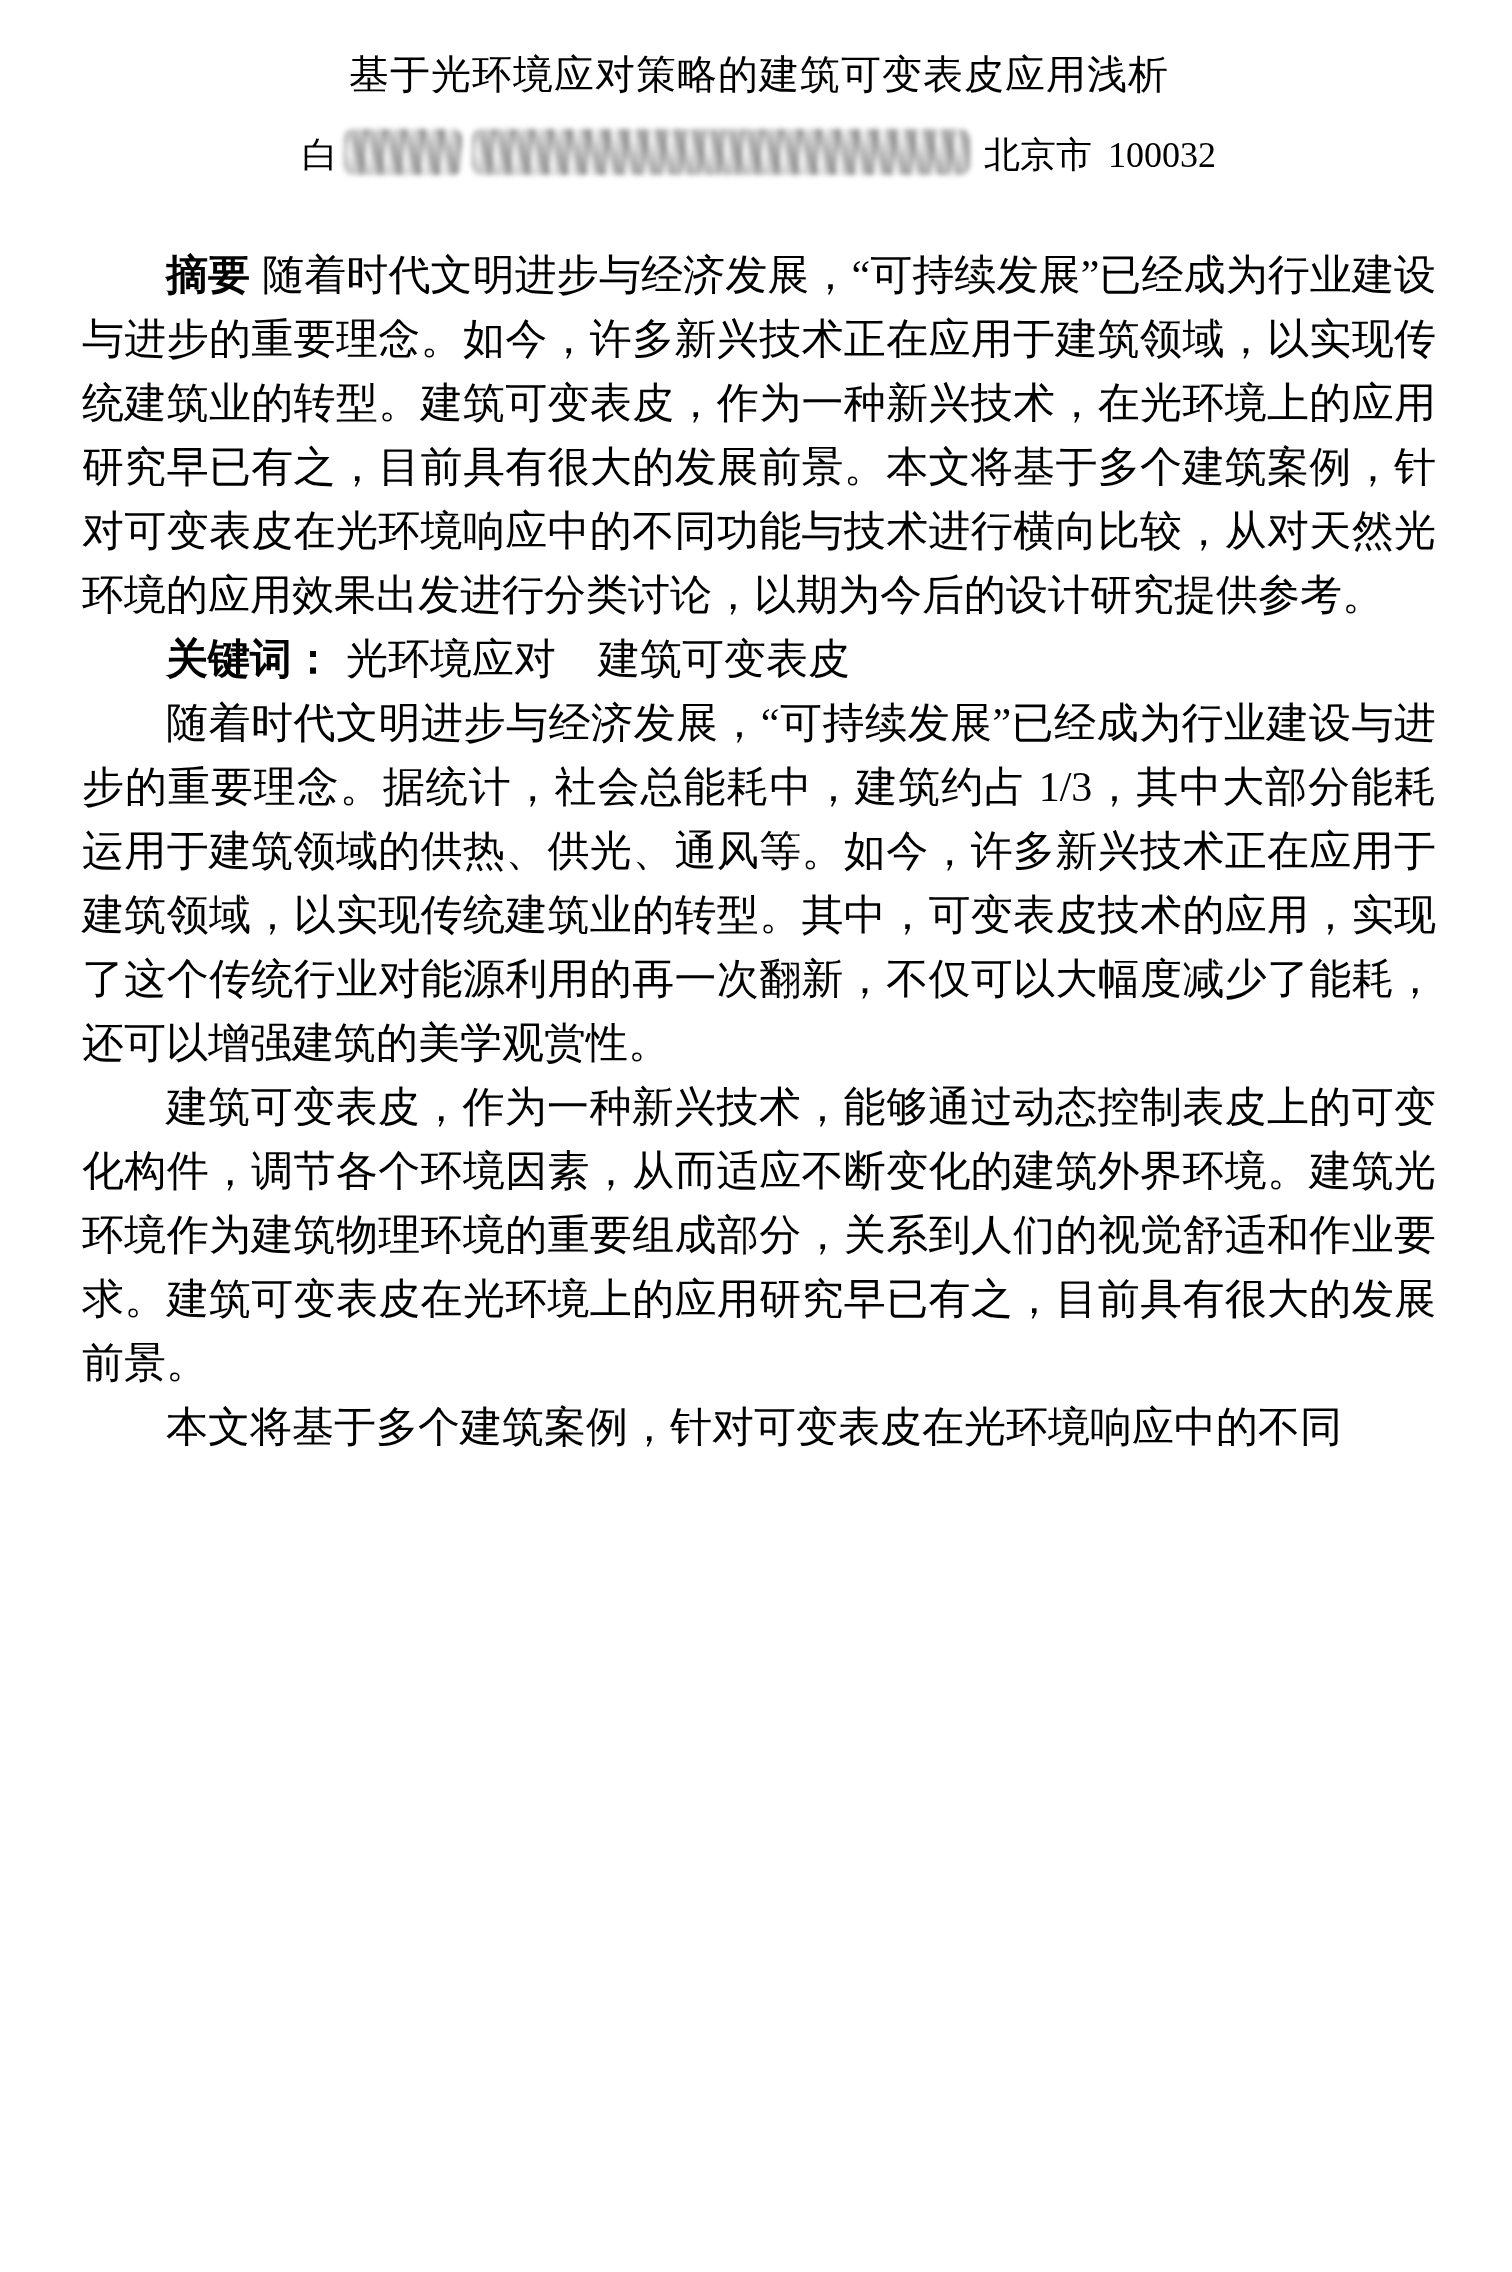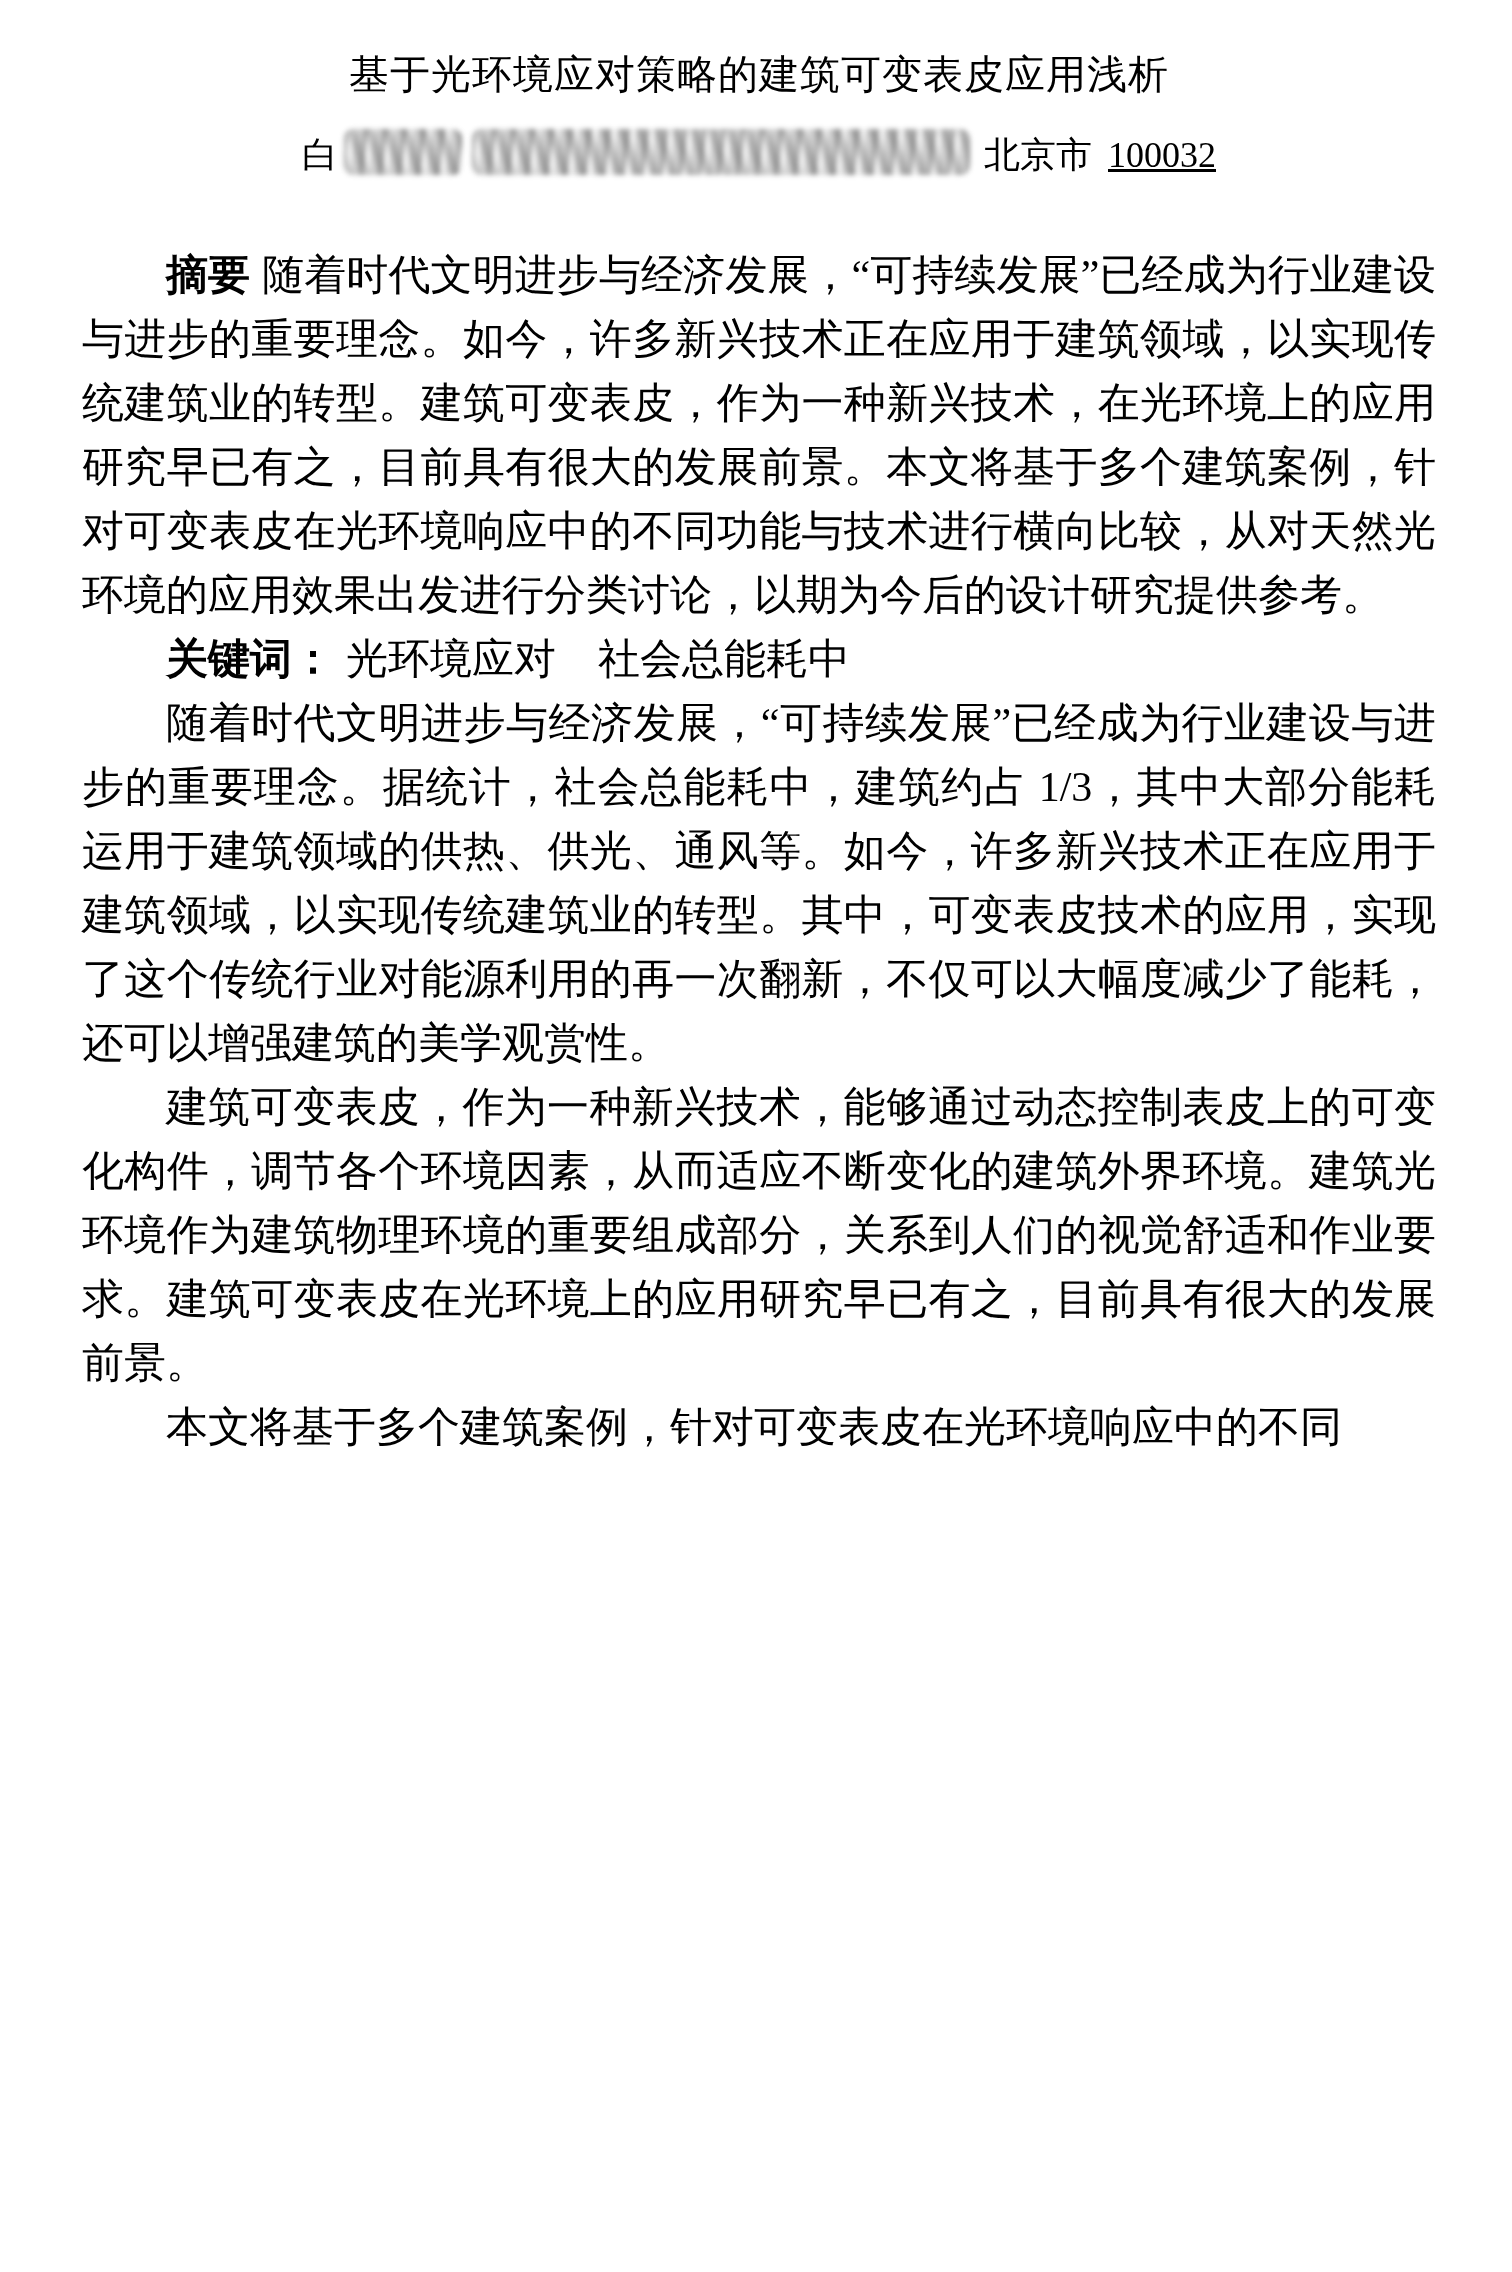--- a/index.html
+++ b/index.html
@@ -34,21 +34,20 @@
     text-align: center;
     white-space: nowrap;
   }
   .author-line .city {
     margin-left: 14px;
     text-align: right;
   }
   .author-line .postal {
     margin-left: 16px;
     font-family: "Liberation Serif", "DejaVu Serif", serif;
-    text-decoration: underline;
   }
   .smudge {
     display: inline-block;
     height: 46px;
     border-radius: 9px;
     vertical-align: -8px;
     filter: blur(2.4px);
     opacity: 0.78;
     background:
       repeating-linear-gradient(97deg, #9a9a9a 0 5px, #e9e9e9 5px 12px, #c0c0c0 12px 19px),
@@ -81,19 +80,19 @@
 <div class="page">
 
   <h1 class="doc-title">基于光环境应对策略的建筑可变表皮应用浅析</h1>
 
   <div class="author-line">
     <span>白</span><span class="smudge smudge-name"></span><span class="smudge smudge-affiliation"></span><span class="city">北京市</span><span class="postal">100032</span>
   </div>
 
   <div class="doc-body" id="doc-body">
       <p><span class="lead">摘要</span><span>随着时代文明进步与经济发展，“可持续发展”已经成为行业建设与进步的重要理念。如今，许多新兴技术正在应用于建筑领域，以实现传统建筑业的转型。建筑可变表皮，作为一种新兴技术，在光环境上的应用研究早已有之，目前具有很大的发展前景。本文将基于多个建筑案例，针对可变表皮在光环境响应中的不同功能与技术进行横向比较，从对天然光环境的应用效果出发进行分类讨论，以期为今后的设计研究提供参考。</span></p>
-      <p><span class="lead">关键词：</span><span>光环境应对　社会总能耗中</span></p>
+      <p><span class="lead">关键词：</span><span>光环境应对　建筑可变表皮</span></p>
       <p><span>随着时代文明进步与经济发展，“可持续发展”已经成为行业建设与进步的重要理念。据统计，社会总能耗中，建筑约占 1/3，其中大部分能耗运用于建筑领域的供热、供光、通风等。如今，许多新兴技术正在应用于建筑领域，以实现传统建筑业的转型。其中，可变表皮技术的应用，实现了这个传统行业对能源利用的再一次翻新，不仅可以大幅度减少了能耗，还可以增强建筑的美学观赏性。</span></p>
       <p><span>建筑可变表皮，作为一种新兴技术，能够通过动态控制表皮上的可变化构件，调节各个环境因素，从而适应不断变化的建筑外界环境。建筑光环境作为建筑物理环境的重要组成部分，关系到人们的视觉舒适和作业要求。建筑可变表皮在光环境上的应用研究早已有之，目前具有很大的发展前景。</span></p>
       <p><span>本文将基于多个建筑案例，针对可变表皮在光环境响应中的不同</span></p>
     </div>
 
 </div>
 
 </body></html>

